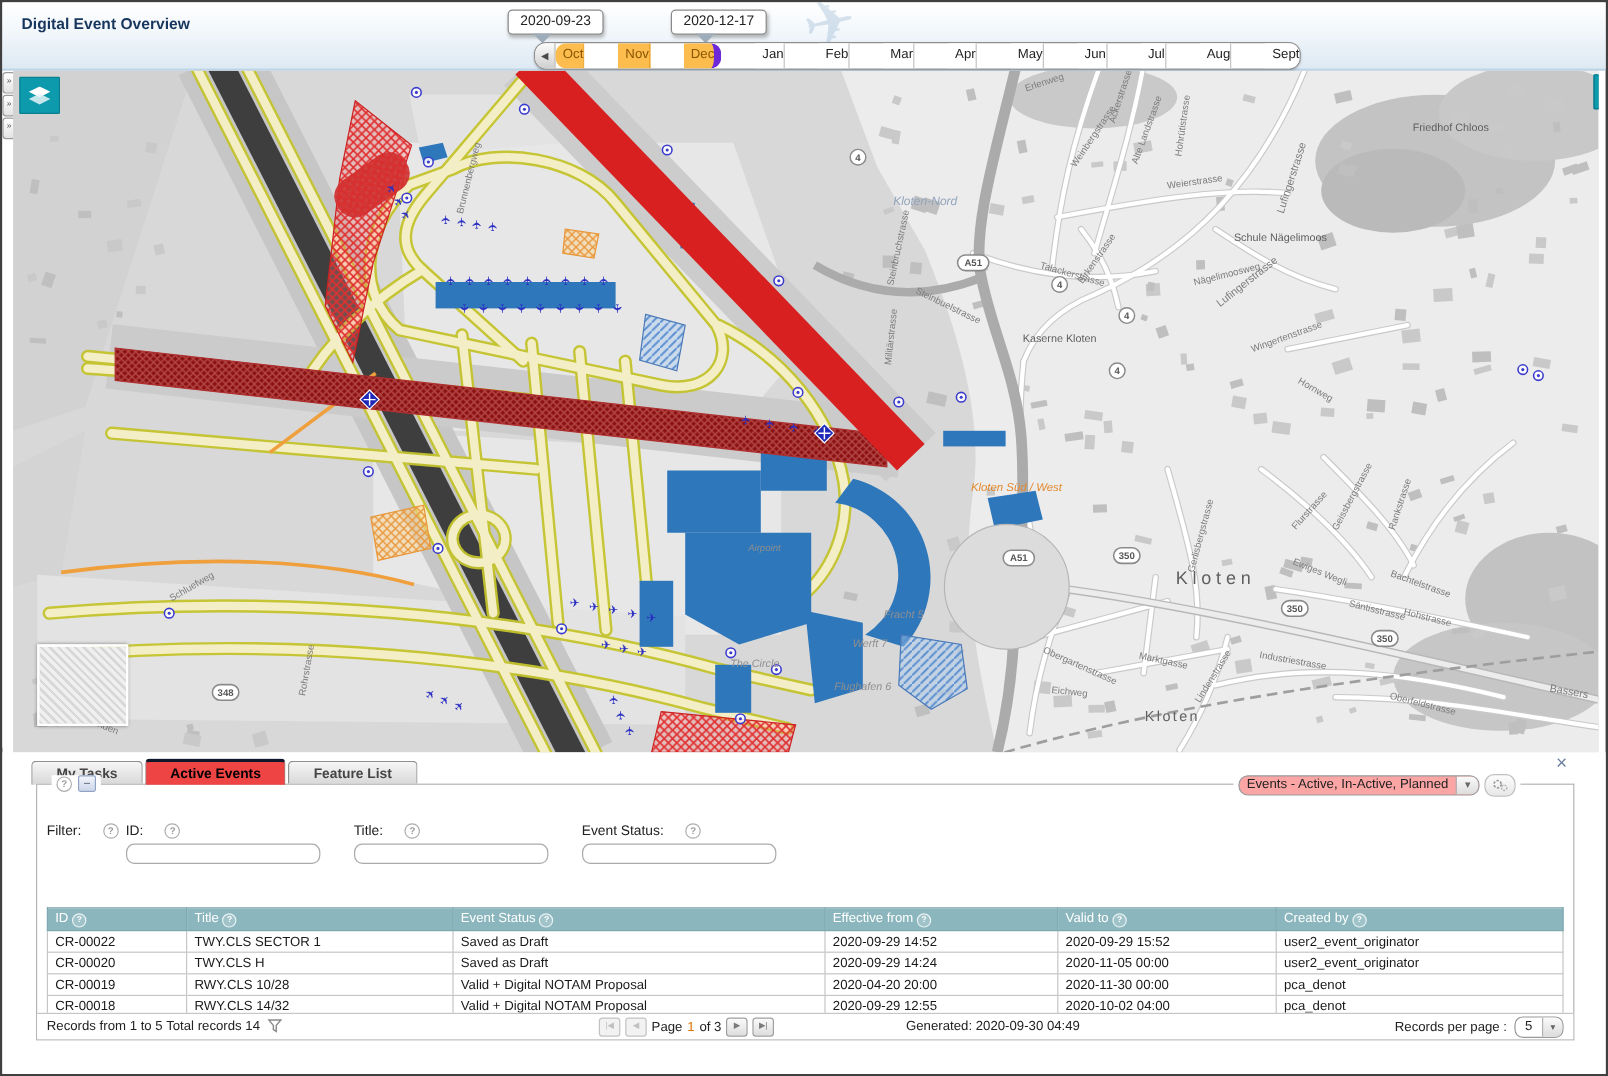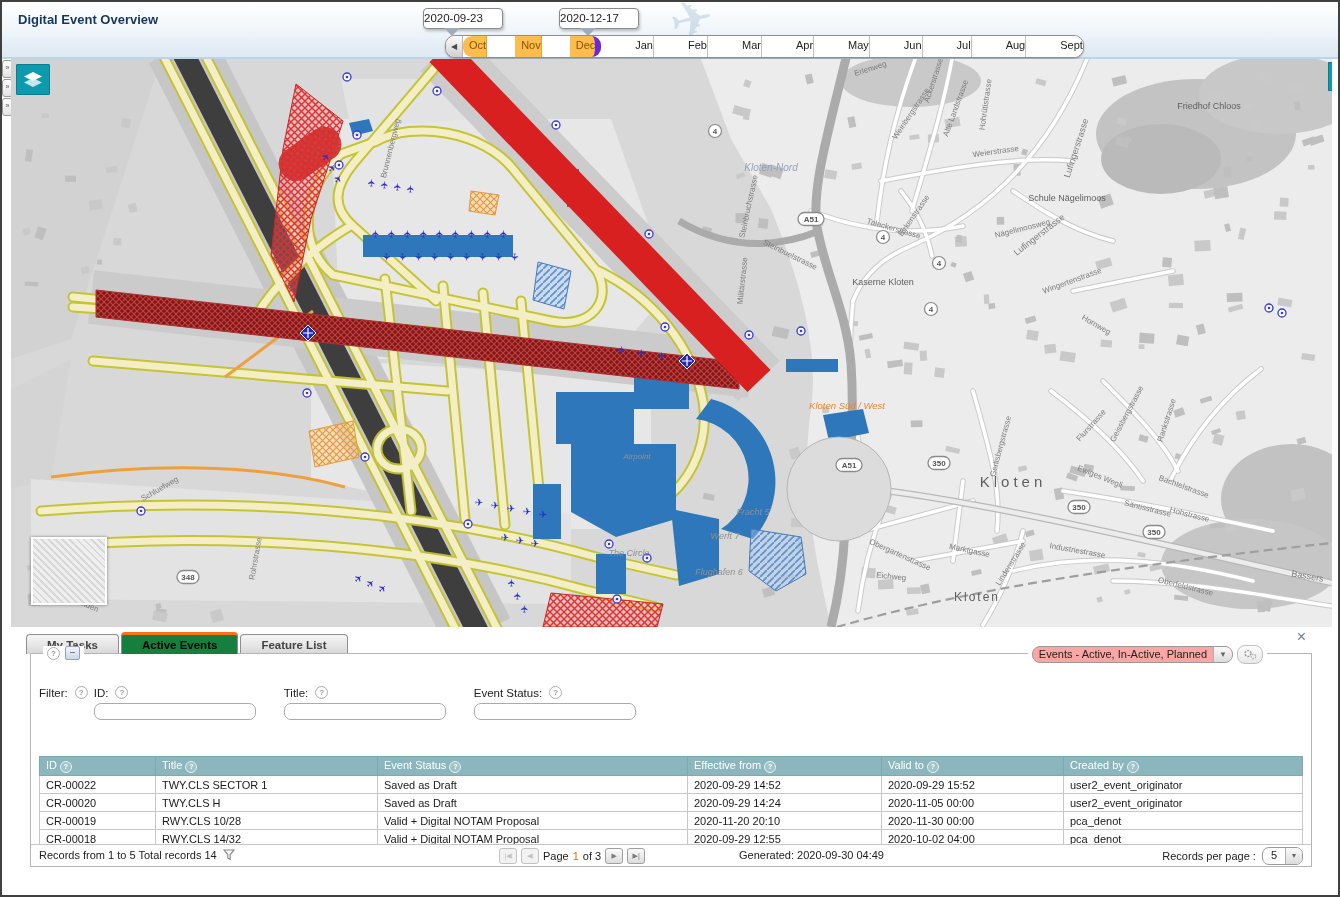--- a/index.html
+++ b/index.html
@@ -6,21 +6,21 @@
     font-family:"Liberation Sans","DejaVu Sans",sans-serif;}
   .window{position:absolute;inset:0;border:2px solid #404040;background:#fff;}
 
   
   .app-header{position:absolute;top:0;left:0;right:0;height:55px;
     background:linear-gradient(180deg,#ffffff 0%,#f2f7fb 45%,#dde9f3 100%);
     border-bottom:2px solid #bdd3e6;}
   .app-title{position:absolute;left:16px;top:10px;font-size:13px;font-weight:bold;color:#17365d;}
   .plane-ghost{position:absolute;left:668px;top:-12px;font-size:52px;color:rgba(130,165,200,.30);
     transform:rotate(-12deg);pointer-events:none;}
-  .callout{position:absolute;top:6px;width:78px;height:19px;line-height:19px;text-align:left;
+  .callout{position:absolute;top:6px;width:78px;height:19px;line-height:19px;text-align:center;
     background:#fff;border:1px solid #8a8a8a;border-radius:4px;font-size:11.5px;color:#222;
     box-shadow:1px 2px 3px rgba(0,0,0,.25);}
   .callout::after{content:"";position:absolute;left:20px;bottom:-8px;
     border:8px solid transparent;border-top-color:#9fadba;border-bottom:0;}
   #callout-from{left:421px;} #callout-to{left:557px;}
 
   
   .timeline{position:absolute;left:443px;top:33px;width:637px;height:21px;display:flex;
     border:1px solid #8f8f8f;border-radius:10px;background:#fff;
     box-shadow:0 1px 2px rgba(0,0,0,.25);overflow:hidden;}
@@ -52,60 +52,60 @@
     repeating-linear-gradient(45deg,#d8d8d8 0 2px,#efefef 2px 5px),
     repeating-linear-gradient(-35deg,rgba(150,150,150,.55) 0 2px,rgba(255,255,255,.7) 2px 6px);
     border:2px solid #fff;box-shadow:0 0 3px rgba(0,0,0,.45);cursor:pointer;}
 
   
   .bottom-panel{position:absolute;top:625px;left:0;right:0;bottom:0;background:#fff;}
   .tabs{position:absolute;left:24px;top:3px;display:flex;align-items:flex-end;height:24px;}
   .tab{padding:4px 20px 3px;border:1px solid #8f8f8f;border-bottom:none;border-radius:4px 4px 0 0;
     background:linear-gradient(#f6f6f6,#d7d7d7);font-size:11.5px;font-weight:bold;color:#444;
     margin-right:2px;cursor:pointer;white-space:nowrap;}
-  .tab.active{background:#15803d;color:#000;border-top:3px solid #f97316;padding-top:4px;position:relative;z-index:2;}
+  .tab.active{background:#ef4444;color:#000;border-top:3px solid #0f172a;padding-top:4px;position:relative;z-index:2;}
   .panel-close{position:absolute;right:32px;top:2px;font-size:16px;color:#6a7ea0;cursor:pointer;line-height:16px;}
   .panel-box{position:absolute;left:28px;right:26px;top:26px;height:212px;border:1px solid #b5b5b5;background:#fff;}
   .legend{position:absolute;top:-8px;left:12px;background:#fff;padding:0 4px;display:flex;gap:5px;align-items:center;}
   .qm{display:inline-block;width:11px;height:11px;border:1px solid #adadad;border-radius:50%;
     color:#9a9a9a;font-size:8px;line-height:11px;text-align:center;background:#fff;font-weight:bold;}
   .min-btn{width:13px;height:12px;border:1px solid #8fa2c6;border-radius:2px;
     background:linear-gradient(#f2f5fb,#ccd6ea);font-size:9px;line-height:10px;text-align:center;
     color:#445;cursor:pointer;}
   .view-select-wrap{position:absolute;top:-9px;right:44px;background:#fff;padding:0 4px;display:flex;gap:4px;align-items:center;}
   .view-select{display:flex;border:1px solid #9a9a9a;border-radius:8px;overflow:hidden;background:#fca5a5;cursor:pointer;}
   .view-select .txt{font-size:11px;padding:1px 6px 2px;color:#222;white-space:nowrap;}
   .view-select .chev{width:18px;border-left:1px solid #b0b0b0;background:linear-gradient(#fafafa,#dcdcdc);
     text-align:center;font-size:9px;color:#666;line-height:15px;}
   .gear-btn{width:24px;height:17px;border:1px solid #c0c0c0;border-radius:8px;
     background:linear-gradient(#fcfcfc,#e8e8e8);display:flex;align-items:center;justify-content:center;cursor:pointer;}
   .filter-row{position:absolute;left:8px;top:32px;display:flex;font-size:11.5px;color:#222;}
   .ffield{margin-right:12px;}
-  .flabel{display:flex;gap:7px;align-items:center;margin-bottom:4px;}
+  .flabel{display:flex;gap:18px;align-items:center;margin-bottom:4px;}
   .finput{width:148px;height:15px;border:1px solid #aaa;border-radius:7px;padding:0 6px;font-size:11px;outline:none;}
   .records-selected{position:absolute;left:8px;top:84px;font-size:11px;color:#222;margin-top:44px;}
 
   table.grid{position:absolute;left:8px;right:8px;top:102px;border-collapse:collapse;width:calc(100% - 16px);
     font-size:11px;color:#1a1a1a;table-layout:fixed;}
   table.grid th{background:#8cb6bd;color:#fff;font-weight:normal;text-align:left;padding:2px 6px;height:14px;
     border:1px solid #7fa9b0;white-space:nowrap;}
   table.grid td{border:1px solid #c6c6c6;padding:2px 6px;height:13px;background:#fff;white-space:nowrap;
     overflow:hidden;cursor:default;}
   .qm-w{display:inline-block;width:10px;height:10px;border:1px solid #e8f2f4;border-radius:50%;
     color:#fff;font-size:7px;line-height:10px;text-align:center;margin-left:3px;background:rgba(255,255,255,.18);font-weight:bold;}
 
   .grid-footer{position:absolute;left:0;right:0;bottom:0;height:21px;border-top:1px solid #c6c6c6;
     font-size:11px;color:#222;background:#fff;}
   .gf-left{position:absolute;left:8px;top:4px;display:flex;gap:6px;align-items:center;}
   .pager{position:absolute;left:468px;top:3px;display:flex;gap:4px;align-items:center;}
   .pg-btn{width:16px;height:14px;border:1px solid #c2c2c2;border-radius:3px;background:#f2f2f2;
     color:#c0c0c0;font-size:7px;line-height:13px;text-align:center;cursor:pointer;}
   .pg-btn.en{color:#7a7a7a;background:linear-gradient(#fafafa,#ddd);border-color:#9f9f9f;}
   .page-cur{color:#e07000;}
-  .gf-gen{position:absolute;left:708px;top:4px;}
+  .gf-gen{position:absolute;left:724px;top:4px;}
   .gf-right{position:absolute;right:8px;top:2px;display:flex;gap:6px;align-items:center;}
   .pp-select{display:flex;border:1px solid #9a9a9a;border-radius:7px;overflow:hidden;cursor:pointer;background:#fff;}
   .pp-select .txt{padding:0 8px 1px 8px;font-size:11px;line-height:15px;}
   .pp-select .chev{width:16px;border-left:1px solid #b0b0b0;background:linear-gradient(#fafafa,#dcdcdc);
     text-align:center;font-size:8px;color:#666;line-height:15px;}
 </style>
 </head>
 <body>
 
 <div class="window">
@@ -810,21 +810,21 @@
               <td>TWY.CLS H</td>
               <td>Saved as Draft</td>
               <td>2020-09-29 14:24</td>
               <td>2020-11-05 00:00</td>
               <td>user2_event_originator</td>
             </tr>
             <tr>
               <td>CR-00019</td>
               <td>RWY.CLS 10/28</td>
               <td>Valid + Digital NOTAM Proposal</td>
-              <td>2020-11-20 20:10</td>
+              <td>2020-04-20 20:00</td>
               <td>2020-11-30 00:00</td>
               <td>pca_denot</td>
             </tr>
             <tr>
               <td>CR-00018</td>
               <td>RWY.CLS 14/32</td>
               <td>Valid + Digital NOTAM Proposal</td>
               <td>2020-09-29 12:55</td>
               <td>2020-10-02 04:00</td>
               <td>pca_denot</td>

